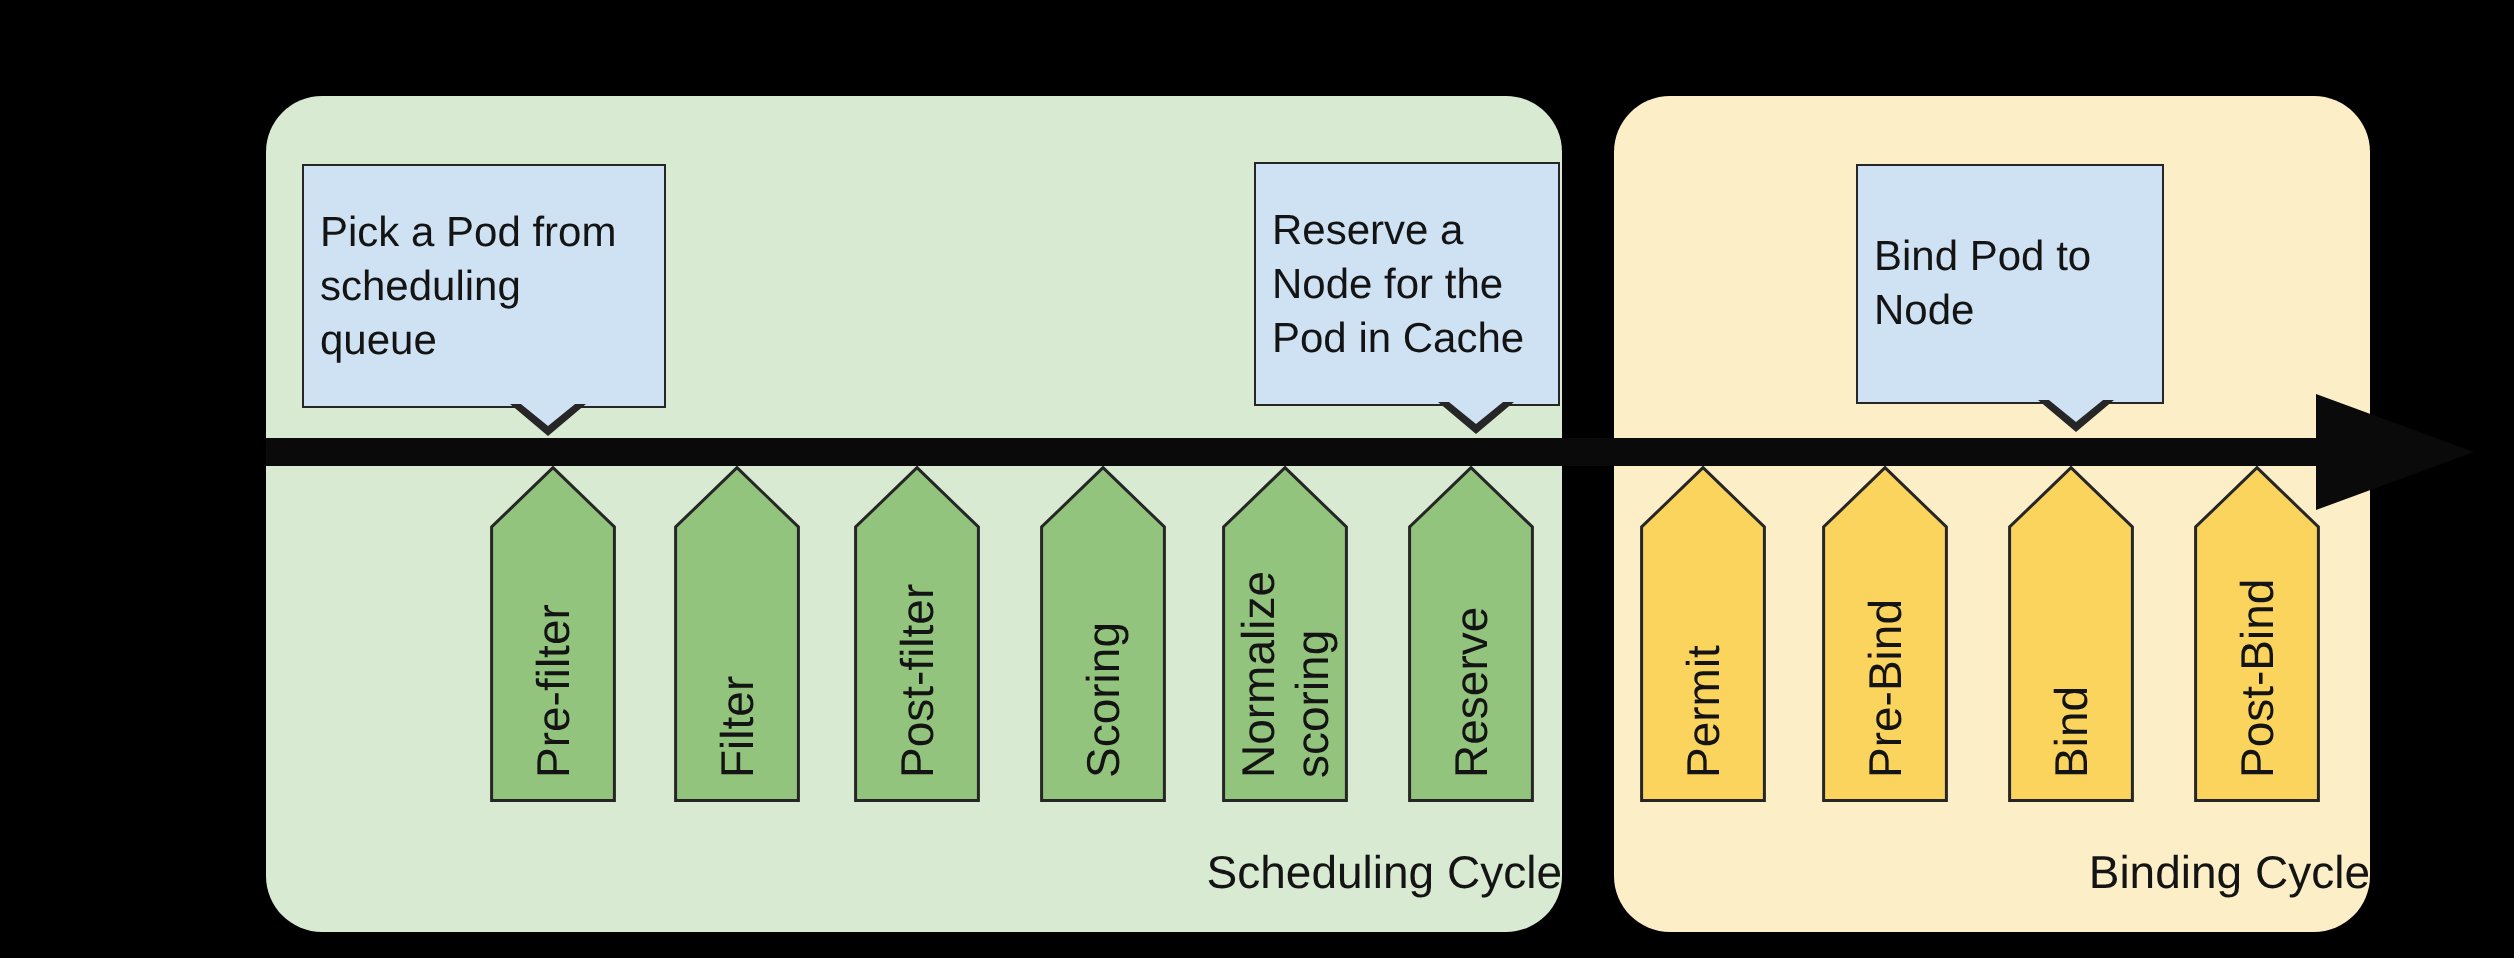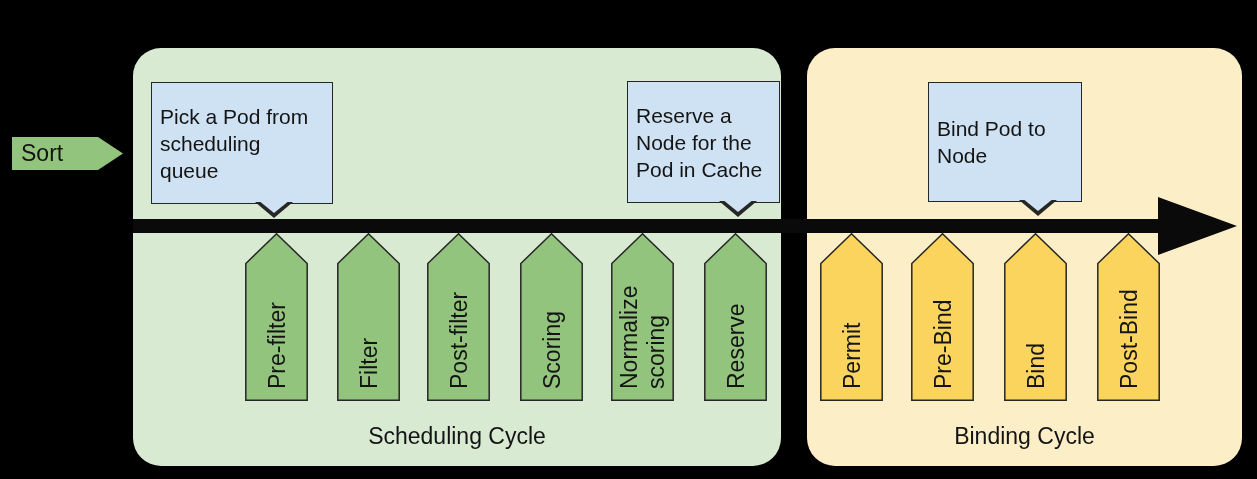--- a/index.html
+++ b/index.html
@@ -27,26 +27,26 @@
 
   
   .panel {
     position: absolute;
     top: 48px;
     height: 418px;
     border-radius: 28px;
     z-index: 1;
   }
   .panel.scheduling { left: 133px; width: 648px; background: var(--scheduling-fill); }
-  .panel.binding    { left: 807px; width: 435px; background: var(--binding-fill); }
+  .panel.binding    { left: 807px; width: 378px; background: var(--binding-fill); }
   .cycle-label {
     position: absolute;
     bottom: 16px;
     left: 0; right: 0;
-    text-align: center;
+    text-align: right;
     font-size: 23px;
     color: var(--text);
   }
 
   
   .sort-arrow {
     position: absolute;
     left: 12px; top: 137px;
     width: 111px; height: 33px;
     background: var(--scheduling-plugin-fill);
@@ -123,23 +123,20 @@
     position: absolute; left: 3px; right: 3px; top: -2px; height: 13px;
     background: var(--callout-fill);
     clip-path: polygon(0 0, 100% 0, 50% 100%);
   }
 </style>
 </head>
 <body>
 
 <div class="stage">
 
-  <div class="sort-arrow">
-    <span>Sort</span>
-  </div>
 
   <div class="panel scheduling">
     <div class="cycle-label">Scheduling Cycle</div>
   </div>
 
   <div class="panel binding">
     <div class="cycle-label">Binding Cycle</div>
   </div>
 
   <div class="main-line"></div>

